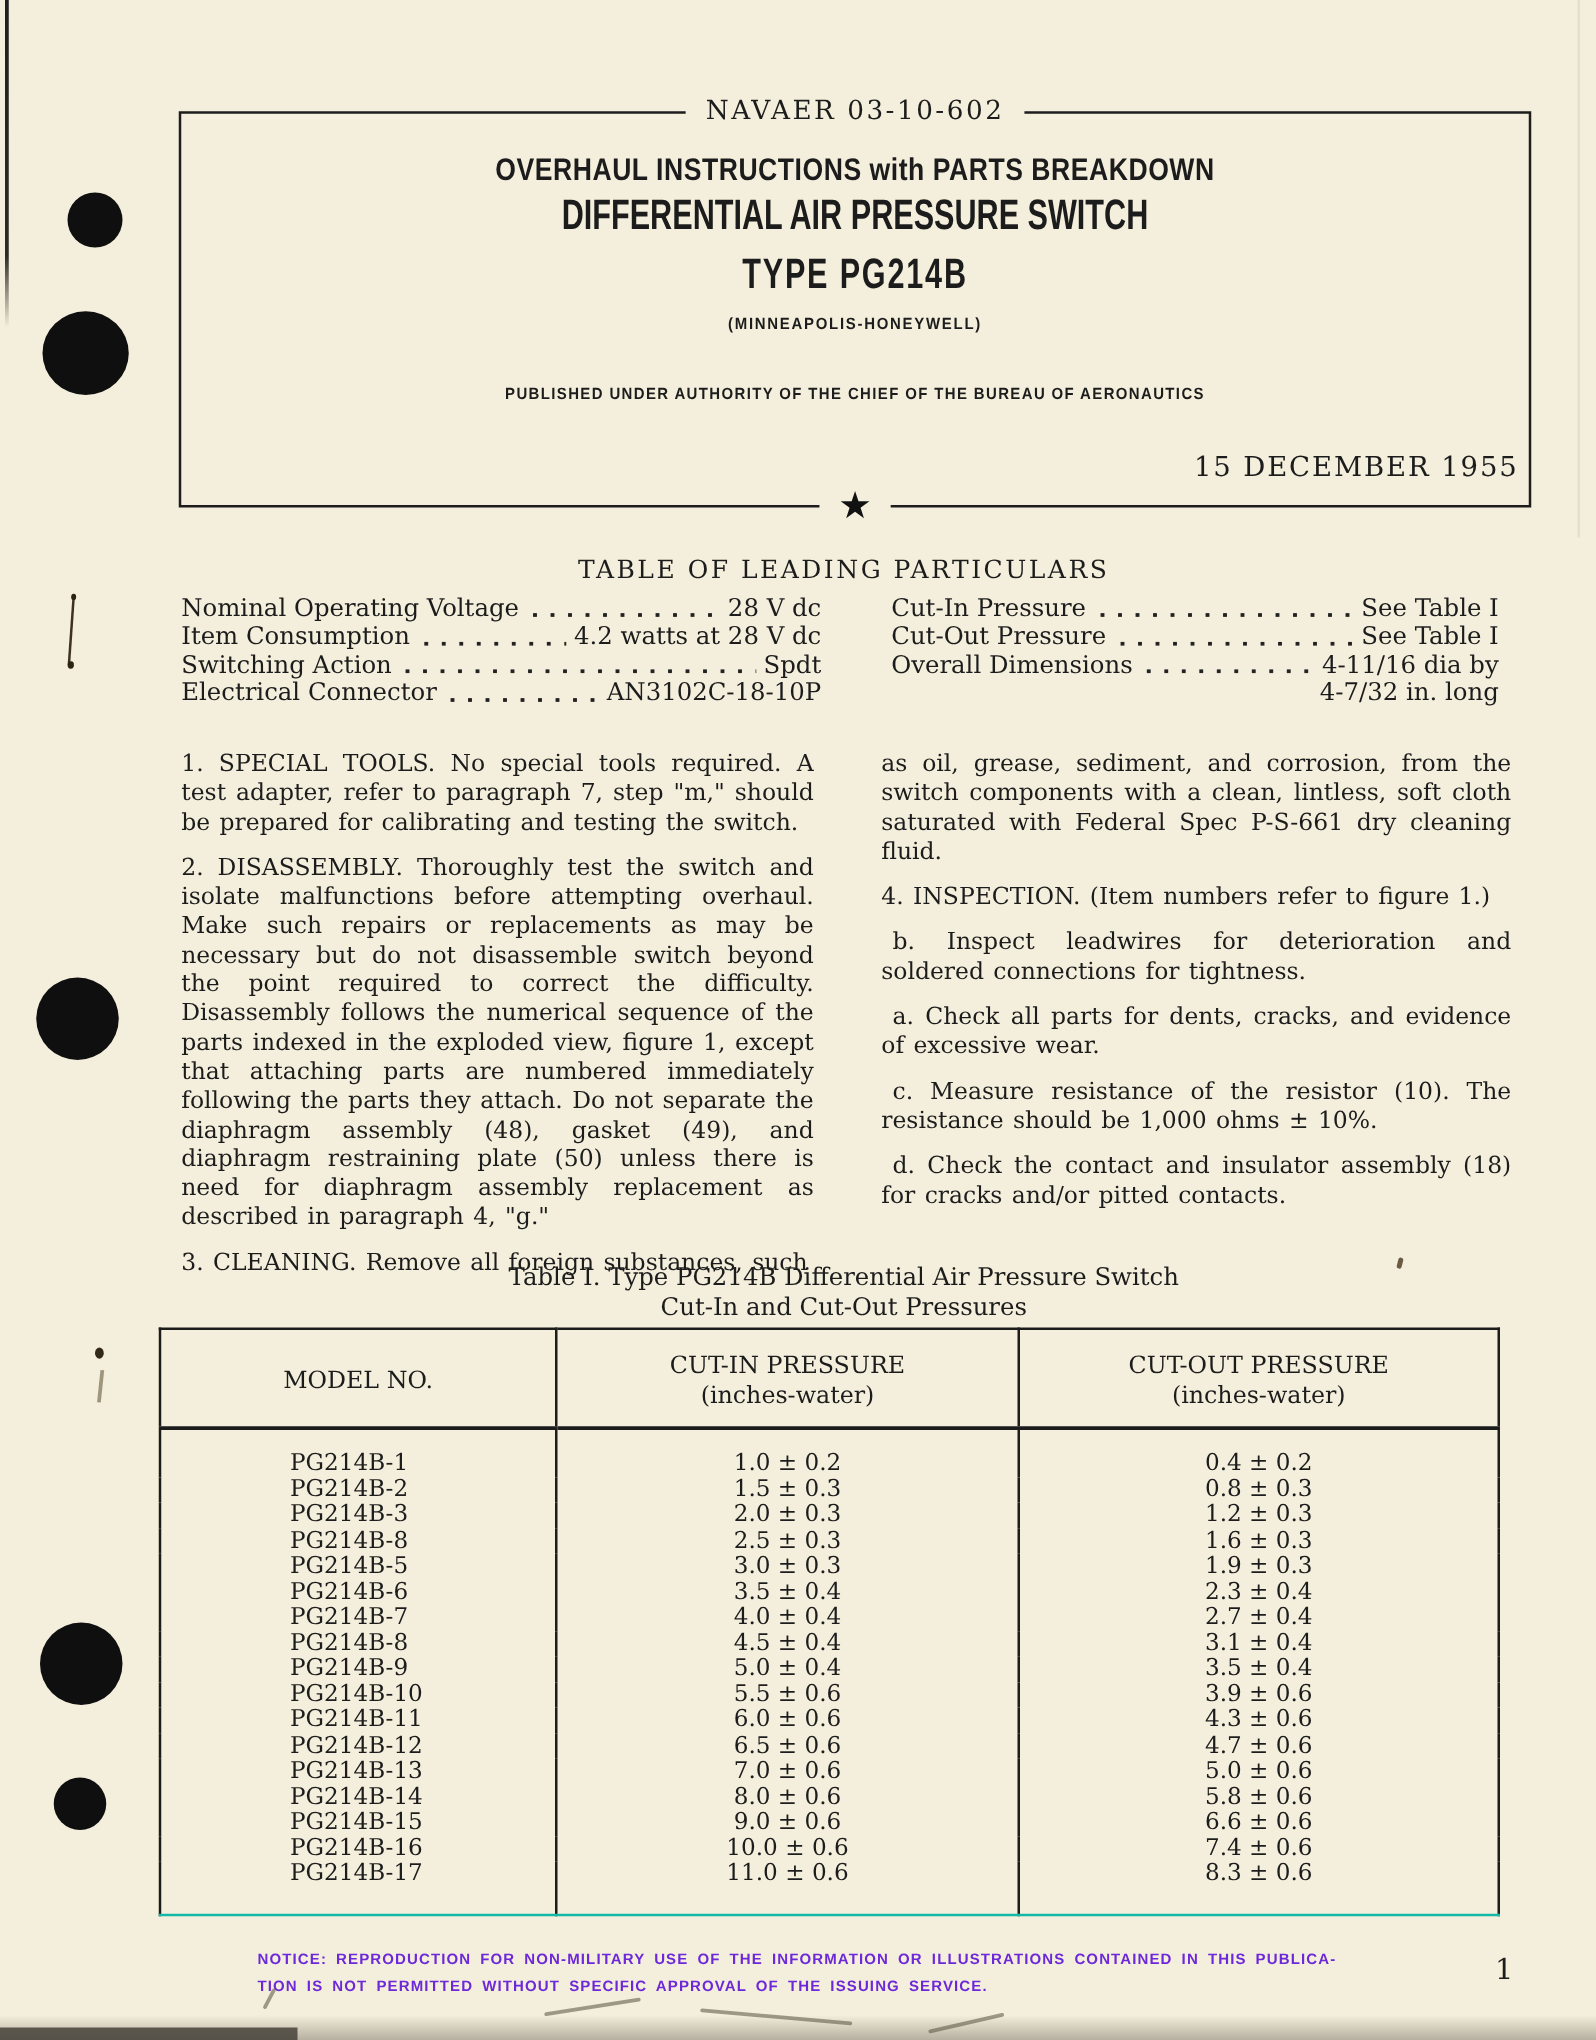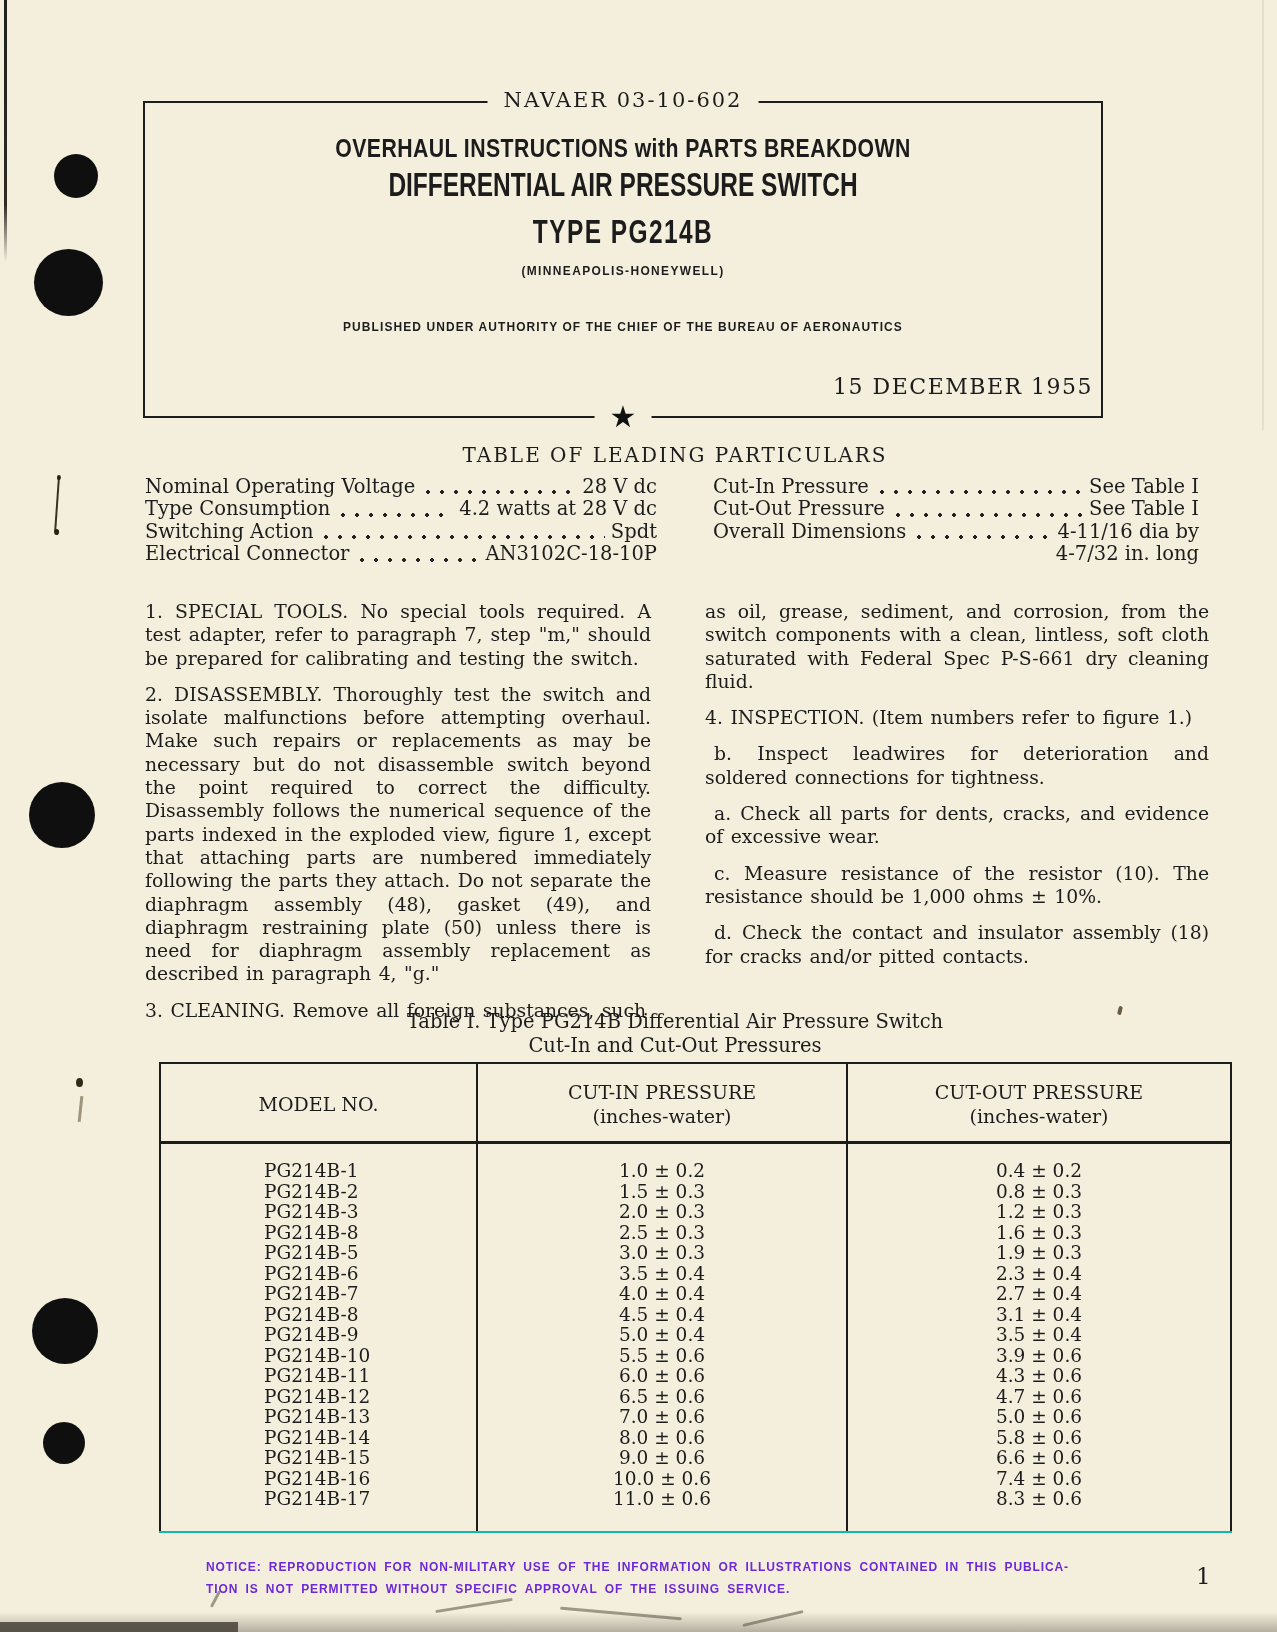--- a/index.html
+++ b/index.html
@@ -24,21 +24,21 @@
                background:linear-gradient(rgba(120,113,98,0),rgba(104,98,86,.45));}
   .bottom-corner{position:absolute;left:0;top:1622px;width:238px;height:10px;background:#47423a;opacity:.85;}
   .sq{position:absolute;background:rgba(86,80,64,.55);border-radius:2px;}
   .sq1{left:435px;top:1604px;width:78px;height:3px;transform:rotate(-9deg);}
   .sq2{left:560px;top:1612px;width:122px;height:3px;transform:rotate(5deg);}
   .sq3{left:742px;top:1617px;width:62px;height:3px;transform:rotate(-13deg);}
   .sq4{left:214px;top:1590px;width:3px;height:18px;transform:rotate(28deg);}
   .edge-right{position:absolute;left:1262px;top:0;width:2px;height:430px;background:rgba(60,55,40,.08);}
 
   
-  .header-box{position:absolute;left:143px;top:101px;width:960px;height:317px;
+  .header-box{position:absolute;left:143px;top:89px;width:1082px;height:317px;
               border:2px solid #1d1d1d;box-sizing:border-box;}
   .doc-number{position:absolute;left:50%;top:-15px;transform:translateX(-50%);
               background:#f4efdc;padding:0 16px;font-size:21px;letter-spacing:2px;white-space:nowrap;}
   .star-sep{position:absolute;left:50%;bottom:-20px;transform:translateX(-50%);
             background:#f4efdc;padding:0 15px;font-size:30px;line-height:38px;color:#111;}
   .gothic{position:absolute;left:0;width:100%;text-align:center;
           font-family:"Liberation Sans", sans-serif;font-weight:bold;white-space:nowrap;}
   .t1{top:31px;font-size:25px;transform:scaleX(.85);letter-spacing:.5px;}
   .t2{top:62px;font-size:34px;transform:scaleX(.72);}
   .t3{top:109px;font-size:34px;transform:scaleX(.72);letter-spacing:2px;}
@@ -66,21 +66,21 @@
   .bcol{font-size:18.8px;line-height:23.3px;text-align:justify;word-spacing:1.5px;}
   .bcol.left{width:506px;}
   .bcol.right{width:504px;margin-left:54px;}
   .para{margin:0 0 13px 0;}
   .para.indent{text-indent:9px;}
   .para:last-child{margin-bottom:0;}
 
   
   .table-title{position:absolute;left:143px;top:1010px;width:1064px;text-align:center;
                font-size:19.5px;line-height:23.5px;}
-  .pressure-table{position:absolute;left:159px;top:1062px;width:1071px;border-collapse:collapse;
+  .pressure-table{position:absolute;left:127px;top:1062px;width:1071px;border-collapse:collapse;
                   table-layout:fixed;font-size:19px;}
   .pressure-table th,.pressure-table td{border-left:2px solid #1c1c1c;border-right:2px solid #1c1c1c;}
   .pressure-table thead th{border-top:2px solid #1c1c1c;border-bottom:3px solid #1c1c1c;
                   font-weight:normal;text-align:center;vertical-align:middle;
                   padding:16px 0 13px 0;line-height:24px;}
   .pressure-table tbody td{padding:0;line-height:20.5px;font-size:18.5px;}
   .pressure-table tbody tr:first-child td{padding-top:17px;}
   .pressure-table tbody tr:last-child td{padding-bottom:21px;border-bottom:2px solid #14b8a6;}
   .pressure-table td.c1{text-align:left;padding-left:103px;}
   .pressure-table td.c2,.pressure-table td.c3{text-align:center;}
@@ -121,21 +121,21 @@
 
   <div class="tolp-heading">TABLE OF LEADING PARTICULARS</div>
   <div class="tolp-cols">
     <div class="tolp-col left" id="tolp-left">
         <div class="lp-row">
           <span class="lp-label">Nominal Operating Voltage</span>
           <span class="lp-leader"></span>
           <span class="lp-value">28 V dc</span>
         </div>
         <div class="lp-row">
-          <span class="lp-label">Type Consumption</span>
+          <span class="lp-label">Item Consumption</span>
           <span class="lp-leader"></span>
           <span class="lp-value">4.2 watts at 28 V dc</span>
         </div>
         <div class="lp-row">
           <span class="lp-label">Switching Action</span>
           <span class="lp-leader"></span>
           <span class="lp-value">Spdt</span>
         </div>
         <div class="lp-row">
           <span class="lp-label">Electrical Connector</span>

